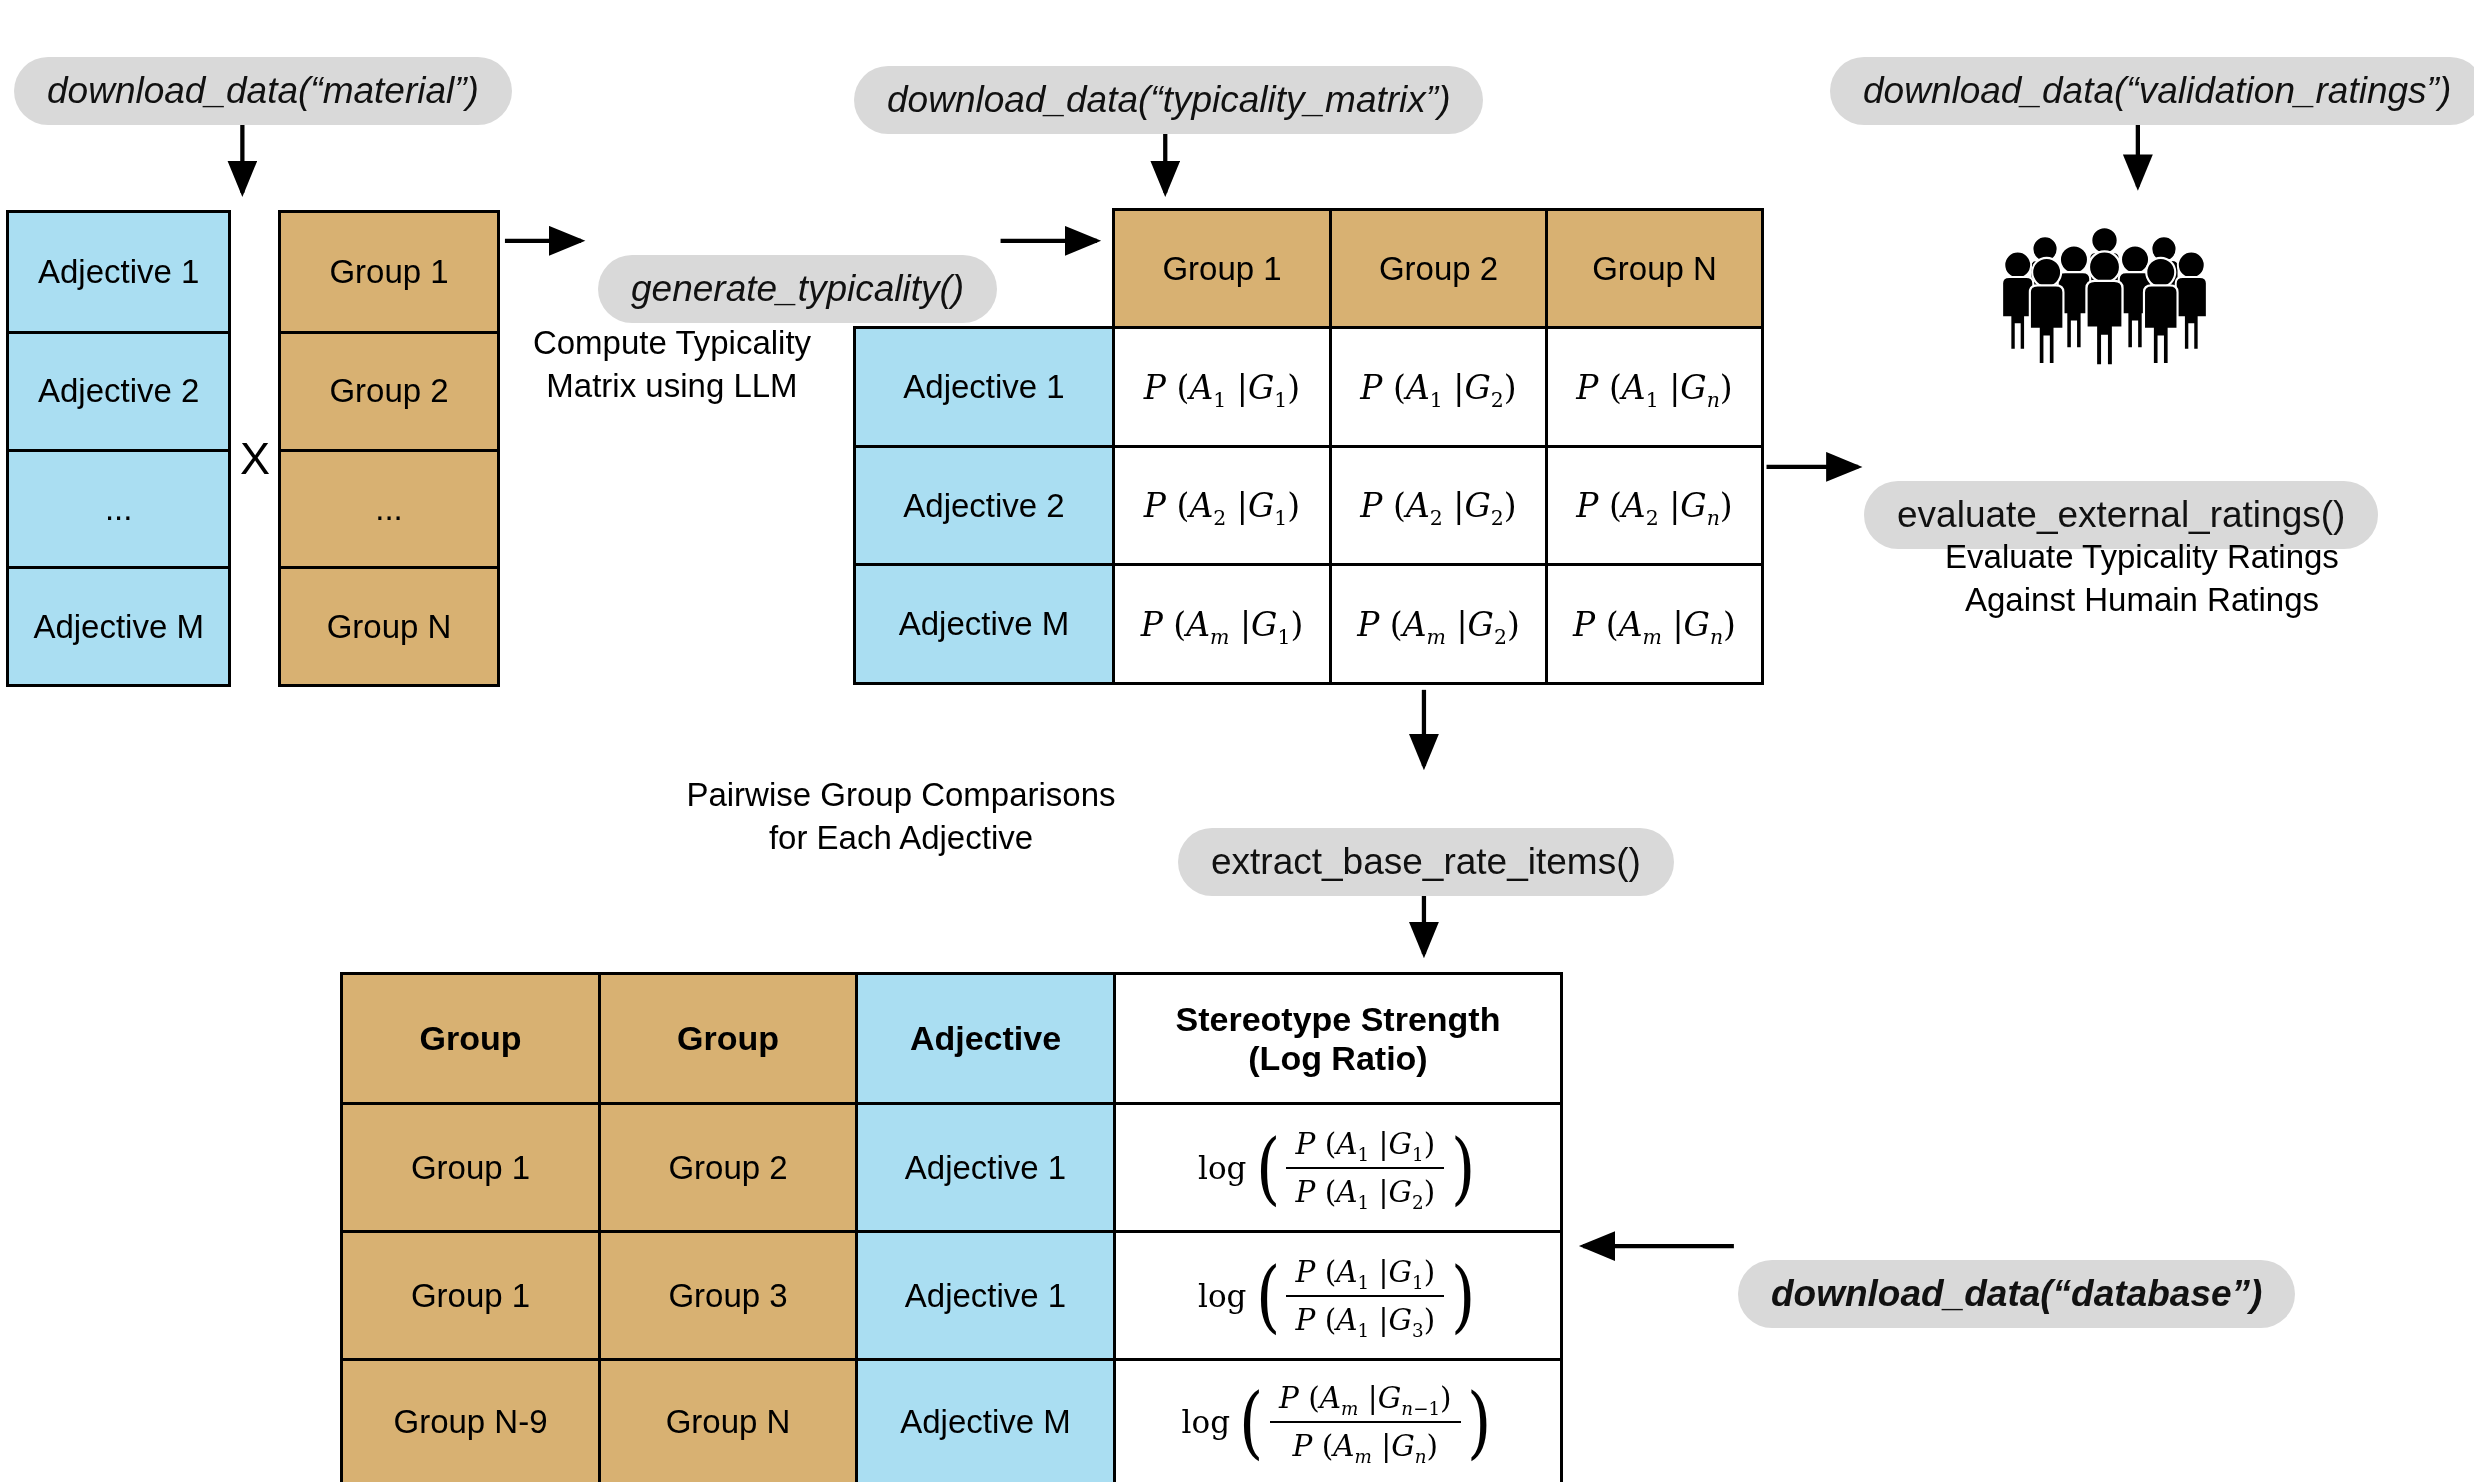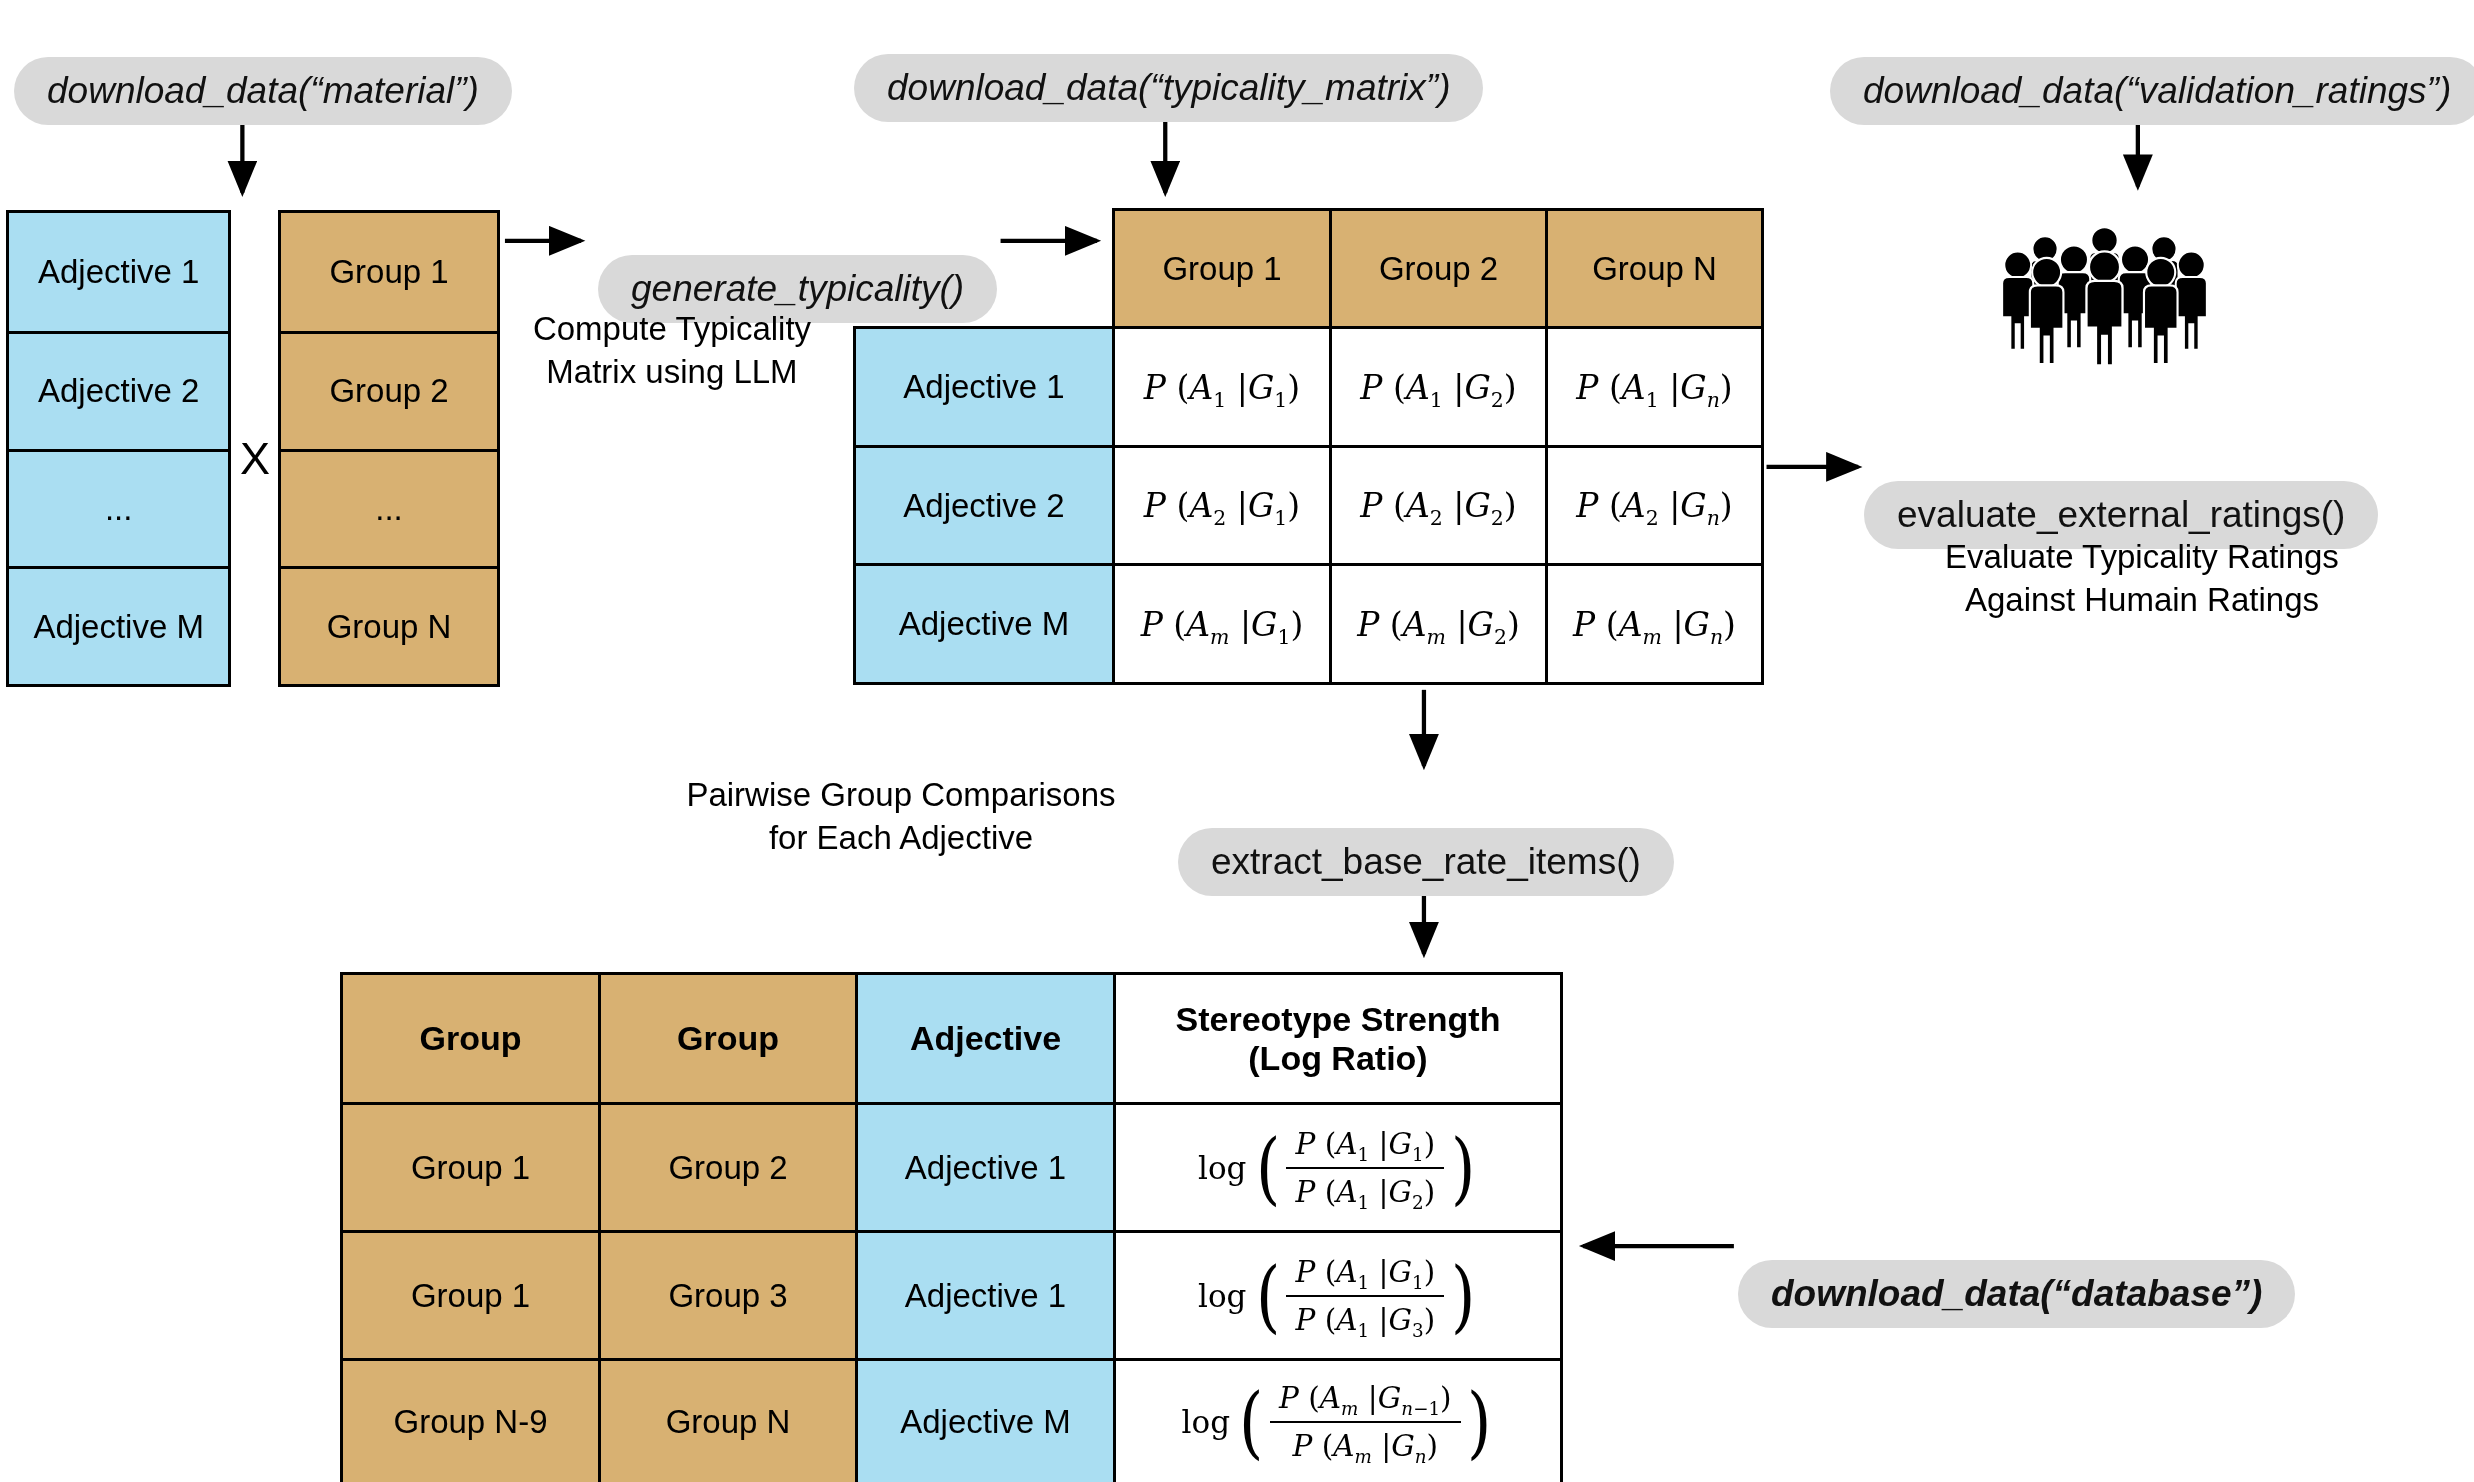--- a/index.html
+++ b/index.html
@@ -68,41 +68,41 @@
     <line x1="2752" y1="104" x2="2752" y2="240" stroke="#000" stroke-width="5.5" marker-end="url(#ah)"></line>
     <line x1="650" y1="310" x2="748" y2="310" stroke="#000" stroke-width="5.5" marker-end="url(#ah)"></line>
     <line x1="1288" y1="310" x2="1412" y2="310" stroke="#000" stroke-width="5.5" marker-end="url(#ah)"></line>
     <line x1="2274" y1="601" x2="2392" y2="601" stroke="#000" stroke-width="5.5" marker-end="url(#ah)"></line>
     <line x1="1833" y1="888" x2="1833" y2="986" stroke="#000" stroke-width="5.5" marker-end="url(#ah)"></line>
     <line x1="1833" y1="1098" x2="1833" y2="1228" stroke="#000" stroke-width="5.5" marker-end="url(#ah)"></line>
     <line x1="2232" y1="1604" x2="2038" y2="1604" stroke="#000" stroke-width="5.5" marker-end="url(#ah)"></line>
   </svg>
 
   <div class="pill it" style="left:14px; top:9.3px;">download_data(“material”)</div>
-  <div class="pill it" style="left:854px; top:6px;">download_data(“typicality_matrix”)</div>
+  <div class="pill it" style="left:854px; top:18px;">download_data(“typicality_matrix”)</div>
   <div class="pill it" style="left:1830px; top:9.3px;">download_data(“validation_ratings”)</div>
 
   <div class="vlist blue" style="left:6.2px; top:210px; width:225px; height:477px;">
     <div class="cell">Adjective 1</div>
     <div class="cell">Adjective 2</div>
     <div class="cell">...</div>
     <div class="cell">Adjective M</div>
   </div>
 
   <div class="cross" style="left:230px; top:433px; width:50px;">X</div>
 
   <div class="vlist tan" style="left:278px; top:210px; width:222px; height:477px;">
     <div class="cell">Group 1</div>
     <div class="cell">Group 2</div>
     <div class="cell">...</div>
     <div class="cell">Group N</div>
   </div>
 
   <div class="pill it" style="left:598px; top:207px;">generate_typicality()</div>
-  <div class="note" style="left:497px; top:308px; width:350px;">
+  <div class="note" style="left:497px; top:322px; width:350px;">
     <div>Compute Typicality</div>
     <div>Matrix using LLM</div>
   </div>
 
   <table class="mtx" style="left:853px; top:208px;">
     <tbody>
         <tr style="height:118px;">
       <td class="corner" style="width:259px;"></td>
       <th class="tan" style="width:217px;">Group 1</th>
       <th class="tan" style="width:216px;">Group 2</th>

